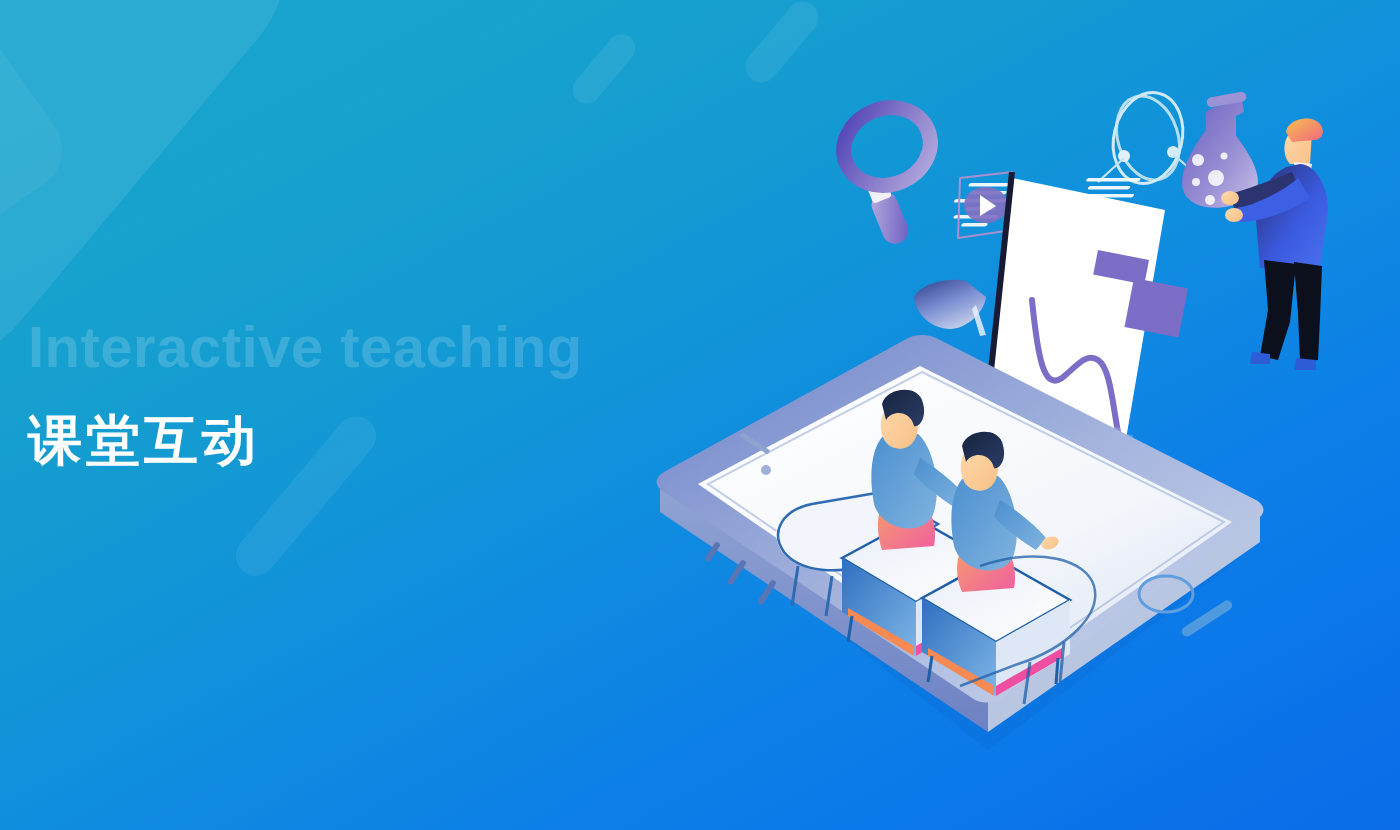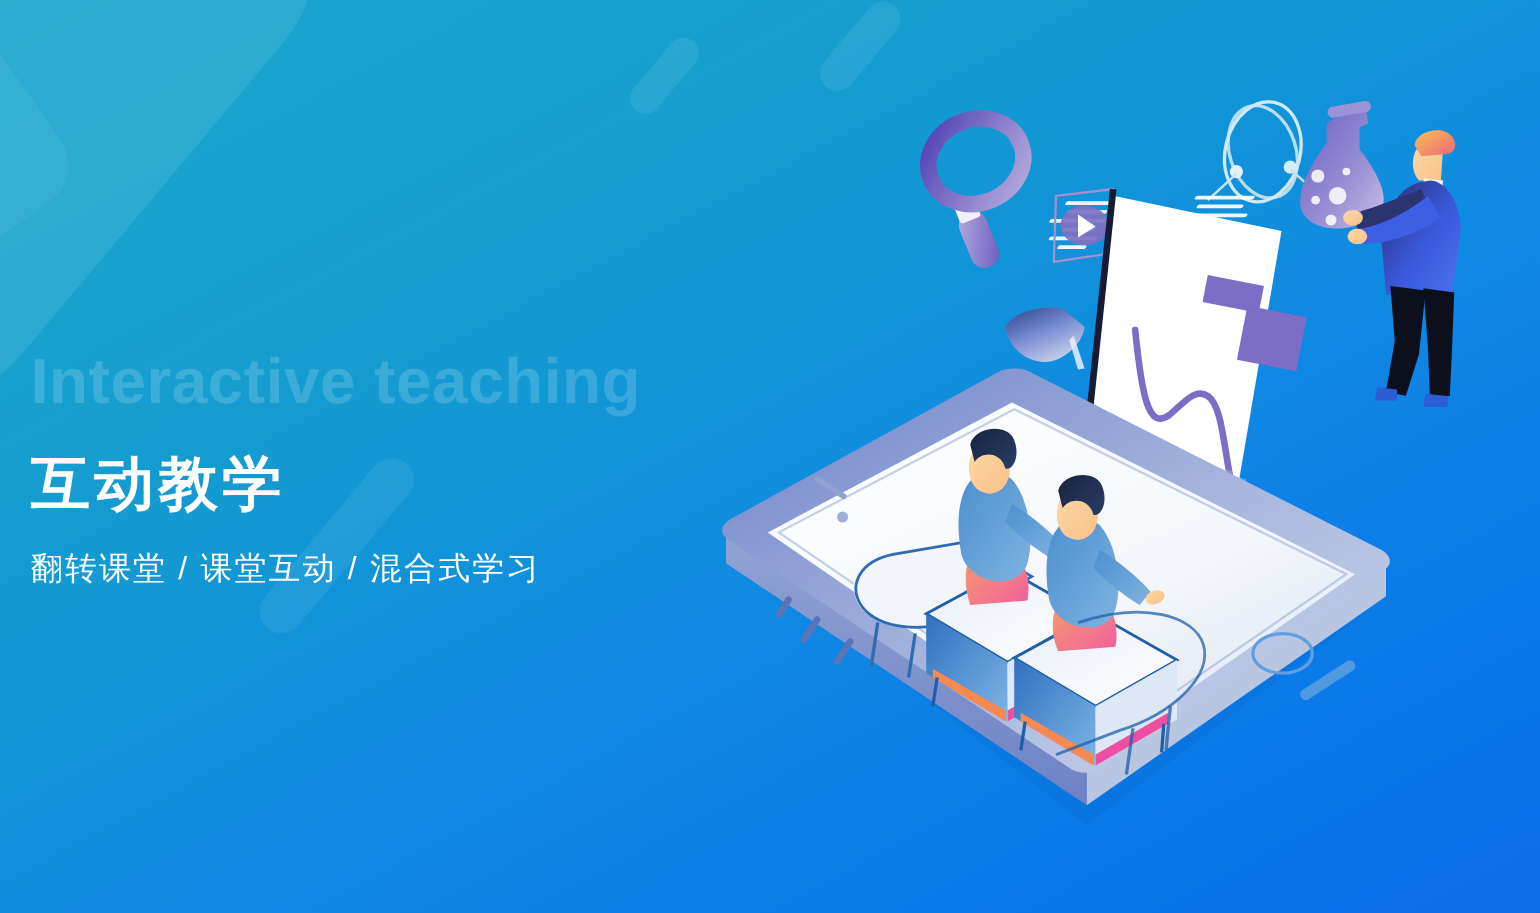--- a/index.html
+++ b/index.html
@@ -89,22 +89,21 @@
 
     <div class="capsule" style="left:748px; top:-6px; width:32px; height:96px; transform:rotate(40deg);"></div>
 
     <div class="capsule" style="left:268px; top:398px; width:40px; height:196px; transform:rotate(40deg); background:rgba(255,255,255,0.07);"></div>
 
     <div class="wedge-br"></div>
   </div>
 
   <div id="text-block">
     <div id="ghost-title">Interactive teaching</div>
-    <div id="main-title">互动教学</div>
-    <div id="sub-title">翻转课堂 / 课堂互动 / 混合式学习</div>
+    <div id="main-title">课堂互动</div>
   </div>
 
   <div id="art">
   <svg width="780" height="760" viewBox="0 0 780 760" xmlns="http://www.w3.org/2000/svg">
     <defs>
       <linearGradient id="gMag" x1="0" y1="0" x2="1" y2="1">
         <stop offset="0%" stop-color="#4c3fb5"></stop>
         <stop offset="55%" stop-color="#8b7ecb"></stop>
         <stop offset="100%" stop-color="#b7aee0"></stop>
       </linearGradient>

